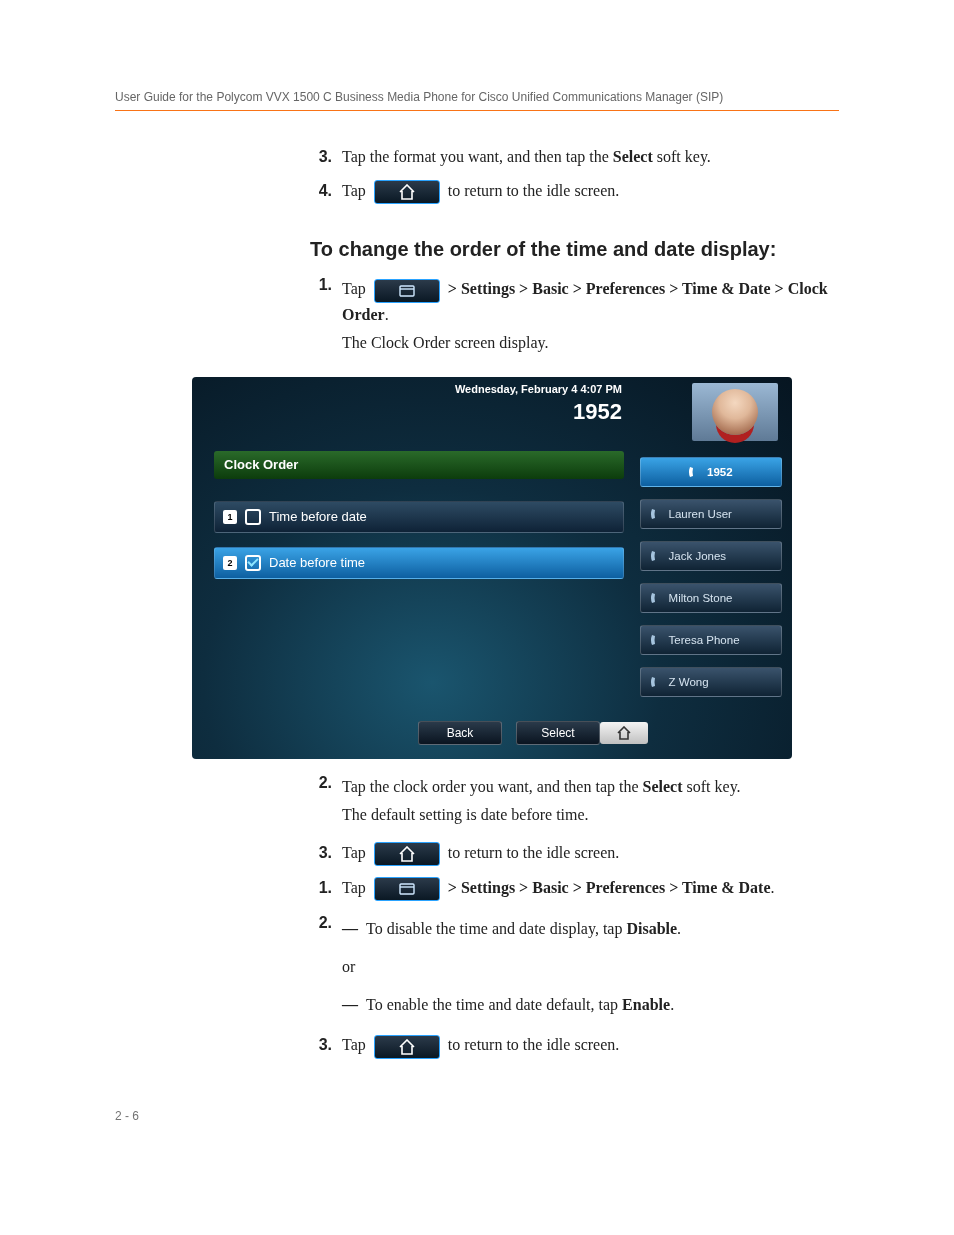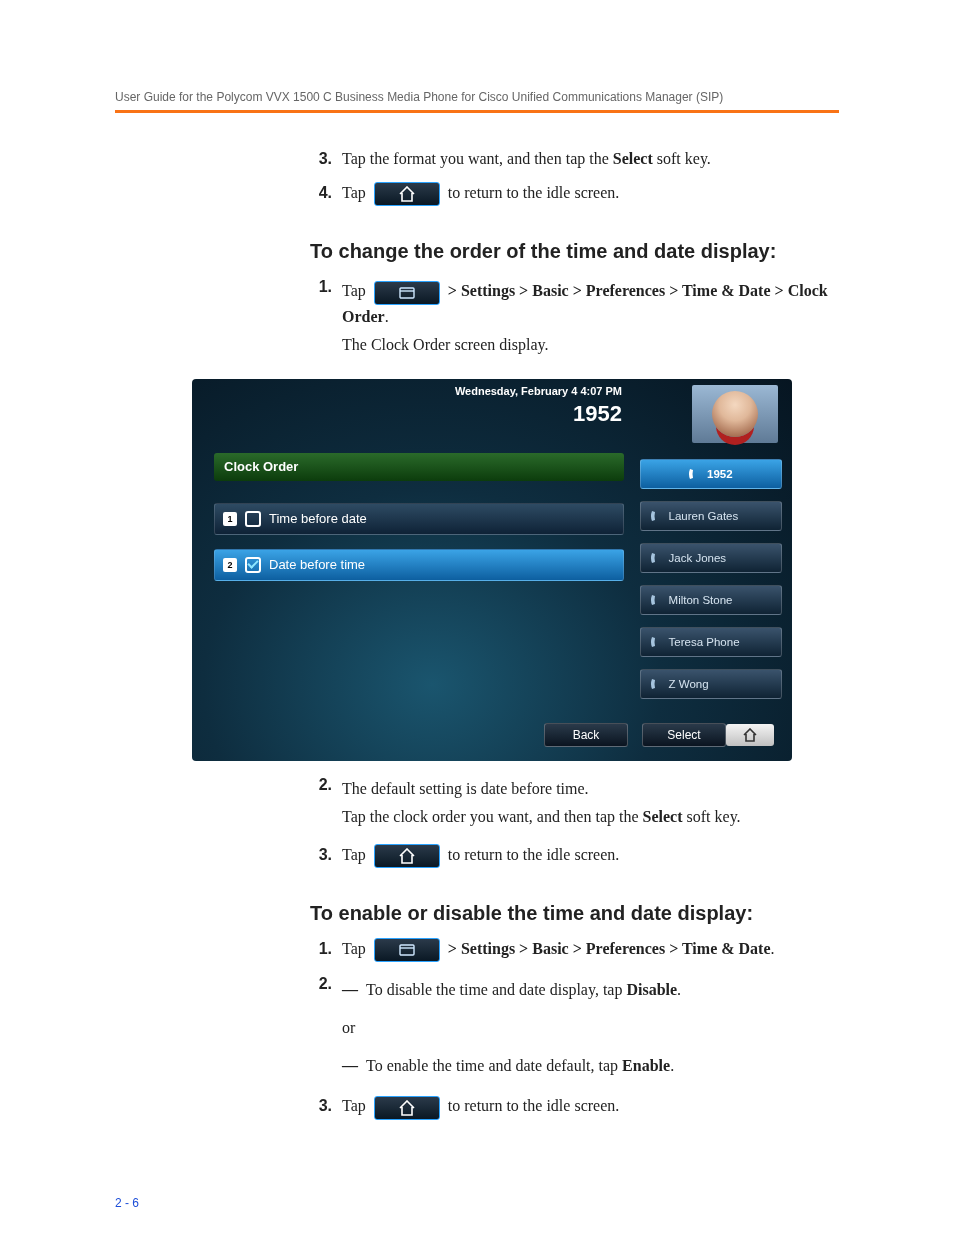--- a/index.html
+++ b/index.html
@@ -10,21 +10,21 @@
     color: #222;
     width: 954px;
   }
   .page {
     padding: 90px 115px 60px 115px;
   }
   .header {
     font-family: Arial, Helvetica, sans-serif;
     font-size: 12px;
     color: #666;
-    border-bottom: 3px solid #f97316;
+    border-bottom: 1px solid #f97316;
     padding-bottom: 6px;
     margin-bottom: 34px;
   }
   .content {
     margin-left: 195px;
   }
   .ol-item {
     display: flex;
     gap: 10px;
     margin: 10px 0 6px 0;
@@ -54,24 +54,24 @@
     background: linear-gradient(#2b3a4a, #0a1824);
     border-radius: 3px;
     position: relative;
     margin: 0 4px;
   }
   .inline-btn svg { position:absolute; left:50%; top:50%; transform:translate(-50%,-50%); }
   .bold { font-weight: bold; }
   .dash-item { display:flex; gap:8px; margin:6px 0 6px 0; }
   .or-line { margin: 14px 0; }
   .footer {
-    margin-top: 76px;
+    margin-top: 50px;
     font-family: Arial, Helvetica, sans-serif;
     font-size: 12px;
-    color: #1d4ed8;
+    color: #737373;
   }
 
   
   .phone-shot {
     width: 600px;
     margin: 18px 0 12px -118px;
     position: relative;
     font-family: Arial, Helvetica, sans-serif;
     color: #fff;
     background: radial-gradient(ellipse at 40% 80%, #1a556e 0%, #0e2d3f 45%, #061521 100%);
@@ -140,21 +140,21 @@
     border:1px solid rgba(255,255,255,0.2);
     border-radius:3px;
     display:flex; align-items:center; gap:6px; padding:0 8px;
     font-size: 11.5px;
     color: #d6e4f0;
   }
   .contact-btn.first { background: linear-gradient(#3aa3e6, #0d5fa0); color:#fff; font-weight:bold; justify-content:center; }
   .contact-btn svg { flex-shrink:0; }
   .shot-bottom {
     height: 40px;
-    display:flex; align-items:center; justify-content:flex-end;
+    display:flex; align-items:center; justify-content:flex-start;
     padding: 0 18px 6px 14px;
   }
   .soft-keys { display:flex; gap:14px; margin-left:212px; }
   .soft-key {
     width: 82px; height:22px;
     background: linear-gradient(#2a3a4a, #0a1420);
     border:1px solid rgba(255,255,255,0.25);
     border-radius:3px; font-size:12px;
     display:flex; align-items:center; justify-content:center;
   }
@@ -238,21 +238,21 @@
           <div class="contact-btn first ext-chip-right">
             <svg width="14" height="14">
                 <path d="M3 2 Q1 7 3 12 L6 11 Q5 7 6 3 Z" fill="#fff"></path>
               </svg>
             <span>1952</span>
           </div>
           <div class="contact-btn">
             <svg width="14" height="14">
                 <path d="M3 2 Q1 7 3 12 L6 11 Q5 7 6 3 Z" fill="#a6c4de"></path>
               </svg>
-            <span>Lauren Gates</span>
+            <span>Lauren User</span>
           </div>
           <div class="contact-btn">
             <svg width="14" height="14">
                 <path d="M3 2 Q1 7 3 12 L6 11 Q5 7 6 3 Z" fill="#a6c4de"></path>
               </svg>
             <span>Jack Jones</span>
           </div>
           <div class="contact-btn">
             <svg width="14" height="14">
                 <path d="M3 2 Q1 7 3 12 L6 11 Q5 7 6 3 Z" fill="#a6c4de"></path>
@@ -282,39 +282,38 @@
           <svg width="16" height="14">
               <path d="M2 7 L8 1 L14 7 M4 6 V13 H12 V6" stroke="#333" stroke-width="1.6" fill="none"></path>
             </svg>
         </div>
       </div>
     </div>
 
     <div class="ol-item">
       <div class="ol-num">2.</div>
       <div class="ol-body">
+        <p><span>Tap the clock order you want, and then tap the </span><span class="bold">Select</span><span> soft key.</span></p>
         <p>The default setting is date before time.</p>
-        <p><span>Tap the clock order you want, and then tap the </span><span class="bold">Select</span><span> soft key.</span></p>
       </div>
     </div>
 
     <div class="ol-item">
       <div class="ol-num">3.</div>
       <div class="ol-body">
         <span>Tap </span>
         <span class="inline-btn">
           <svg width="18" height="16">
               <path d="M2 8 L9 1 L16 8 M4 7 V15 H14 V7" stroke="#fff" stroke-width="1.6" fill="none"></path>
             </svg>
         </span>
         <span> to return to the idle screen.</span>
       </div>
     </div>
 
-    <div class="section-heading">To enable or disable the time and date display:</div>
 
     <div class="ol-item">
       <div class="ol-num">1.</div>
       <div class="ol-body">
         <span>Tap </span>
         <span class="inline-btn">
           <svg width="18" height="14">
               <rect x="2" y="2" width="14" height="10" rx="1" stroke="#cfe8ff" stroke-width="1.4" fill="none"></rect>
               <line x1="2" y1="5" x2="16" y2="5" stroke="#cfe8ff" stroke-width="1.4"></line>
             </svg>

